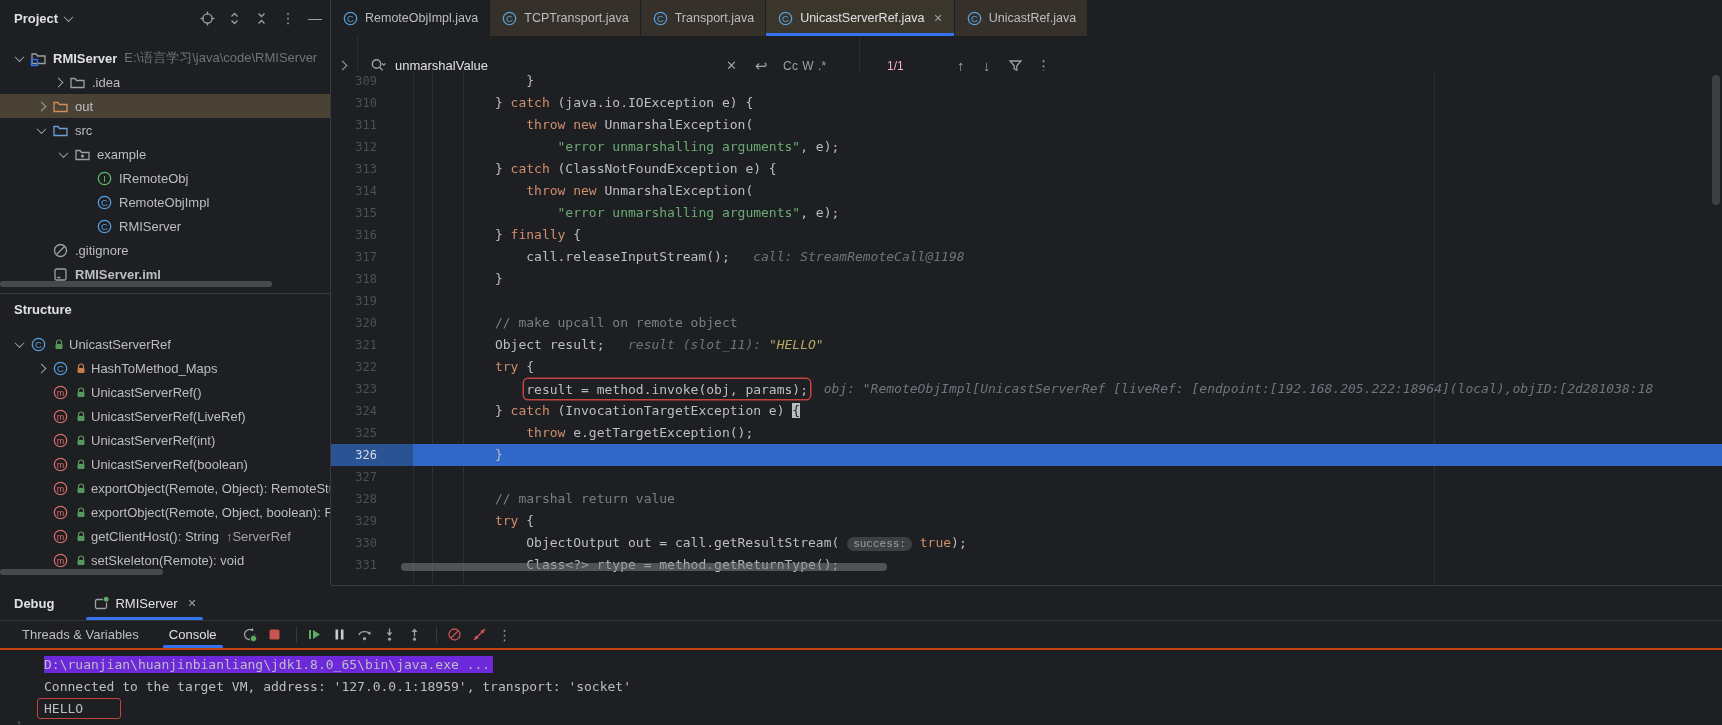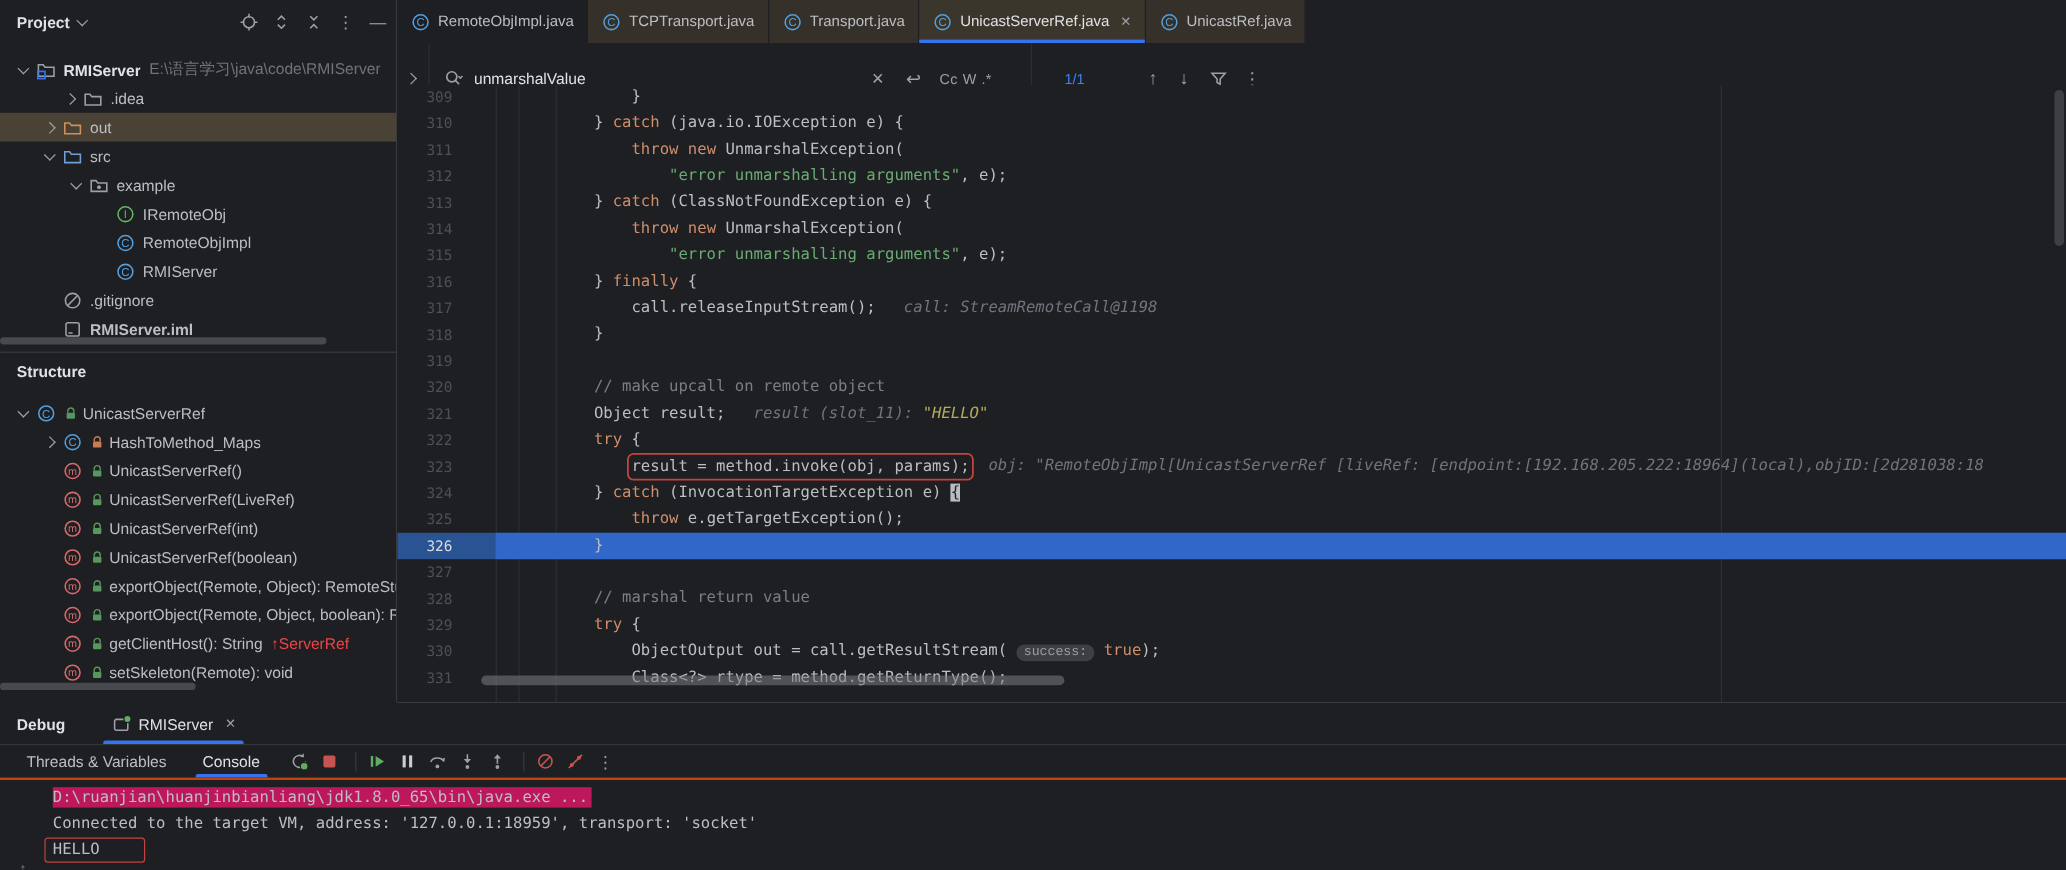--- a/index.html
+++ b/index.html
@@ -18,38 +18,38 @@
   .chev.right{transform:rotate(-45deg);}
   .tree{width:100%;}
   .trow{display:flex;align-items:center;height:24px;font-size:13px;white-space:nowrap;overflow:hidden;color:#bcbec4;}
   .trow.selected{background:#4a4335;}
   .trow .cbox{width:22px;flex:0 0 auto;display:flex;align-items:center;justify-content:center;}
   .trow .ic{width:17px;height:17px;flex:0 0 auto;margin-right:6px;display:flex;align-items:center;justify-content:center;}
   .trow .lk{width:11px;height:12px;flex:0 0 auto;margin-right:5px;display:flex;align-items:center;justify-content:center;}
   .trow .lbl{overflow:hidden;}
   .trow .lbl.b{font-weight:bold;color:#dfe1e5;}
   .trow .path{color:#6f737a;margin-left:7px;overflow:hidden;}
-  .trow .sfx{color:#ef4444;margin-left:7px;text-align:center;}
+  .trow .sfx{color:#a3a3a3;margin-left:7px;text-align:center;}
   .hscroll{position:absolute;height:6px;border-radius:3px;background:#55585e;opacity:.75;}
   #structure-divider{position:absolute;left:0;top:293px;width:330px;height:1px;background:#393b40;}
   
   #editor{position:absolute;left:331px;top:0;right:0;height:585px;border-bottom:1px solid #393b40;}
   #tabbar{height:36px;display:flex;align-items:stretch;border-bottom:1px solid #26282b;background:#1e1f22;}
   .tab{display:flex;align-items:center;padding:0 11px;font-size:12.5px;color:#bcbec4;position:relative;border-right:1px solid #1e1f22;}
   .tab .ic{margin-right:6px;display:flex;}
   .tab.lib{background:#35312a;}
   .tab.active{background:#3b362c;color:#dfe1e5;}
   .tab.active::after{content:"";position:absolute;left:0;right:0;bottom:0;height:3px;background:#3574f0;}
   .tab .x{margin-left:9px;color:#9da0a8;font-size:11px;}
   #searchbar{position:absolute;left:0;top:36px;right:0;height:35px;border-bottom:1px solid #2b2d30;background:#1e1f22;}
   #searchbar .abs{position:absolute;top:12px;height:35px;display:flex;align-items:center;}
   .sdiv{position:absolute;top:0;width:1px;height:35px;background:#2b2d30;}
   .toggle{color:#9da0a8;font-size:12px;letter-spacing:.3px;}
   #search-query{font-size:13px;color:#dfe1e5;}
-  #match-count{font-size:12px;color:#3b82f6;}
+  #match-count{font-size:12px;color:#f9a8d4;}
   .sicon{color:#9da0a8;font-size:13px;}
   
   #codearea{position:absolute;left:0;top:71px;right:0;bottom:0;overflow:hidden;background:#1e1f22;}
   .vguide{position:absolute;top:0;bottom:0;width:1px;background:#2c2f33;}
   .codeline{position:relative;height:22px;line-height:22px;font-family:"DejaVu Sans Mono",monospace;font-size:13px;white-space:pre;color:#bcbec4;}
   .codeline .ln{position:absolute;left:0;top:0;width:46px;text-align:right;color:#4b5059;font-size:12px;font-family:"DejaVu Sans Mono",monospace;}
   .codeline .txt{position:absolute;left:70px;top:0;z-index:1;}
   .codeline.exec{background:#2a5394;}
   .codeline.exec .execbg{position:absolute;left:82px;right:0;top:0;bottom:0;background:#3067c9;}
   .codeline.exec .ln{color:#d8dce3;}
@@ -70,21 +70,21 @@
   .dtab .x{margin-left:10px;color:#9da0a8;font-size:11px;}
   #debug-toolbar{height:27px;display:flex;align-items:center;border-bottom:2px solid #c2410c;padding-left:14px;}
   .vtab{position:relative;height:27px;display:flex;align-items:center;padding:0 8px;margin-right:14px;font-size:13px;color:#bcbec4;}
   .vtab.active{color:#dfe1e5;}
   .vtab.active::after{content:"";position:absolute;left:2px;right:2px;bottom:0;height:3px;border-radius:2px 2px 0 0;background:#3574f0;}
   .dicon{width:22px;height:22px;display:flex;align-items:center;justify-content:center;margin-right:3px;}
   .dsep{width:1px;height:16px;background:#393b40;margin:0 7px;}
   #console{position:absolute;left:0;top:62px;right:0;bottom:0;}
   .congut{position:absolute;left:10px;width:18px;color:#6f737a;font-size:13px;text-align:center;}
   .conline{position:absolute;left:44px;height:22px;line-height:22px;font-family:"DejaVu Sans Mono",monospace;font-size:13px;white-space:pre;color:#bcbec4;}
-  .consel{background:#be185d;padding:1px 3px 1px 0;}
+  .consel{background:#6d28d9;padding:1px 3px 1px 0;}
   .helbox{display:inline-block;box-sizing:border-box;width:84px;border:1.5px solid #c2443e;border-radius:3px;padding:0 0 0 6px;margin-left:-7px;height:21px;line-height:19px;}
 </style>
 </head>
 <body>
 
 <div id="app" class="nosel">
 
   <div id="left-panel">
     <div class="panel-header">
       <span class="panel-title">Project</span>

